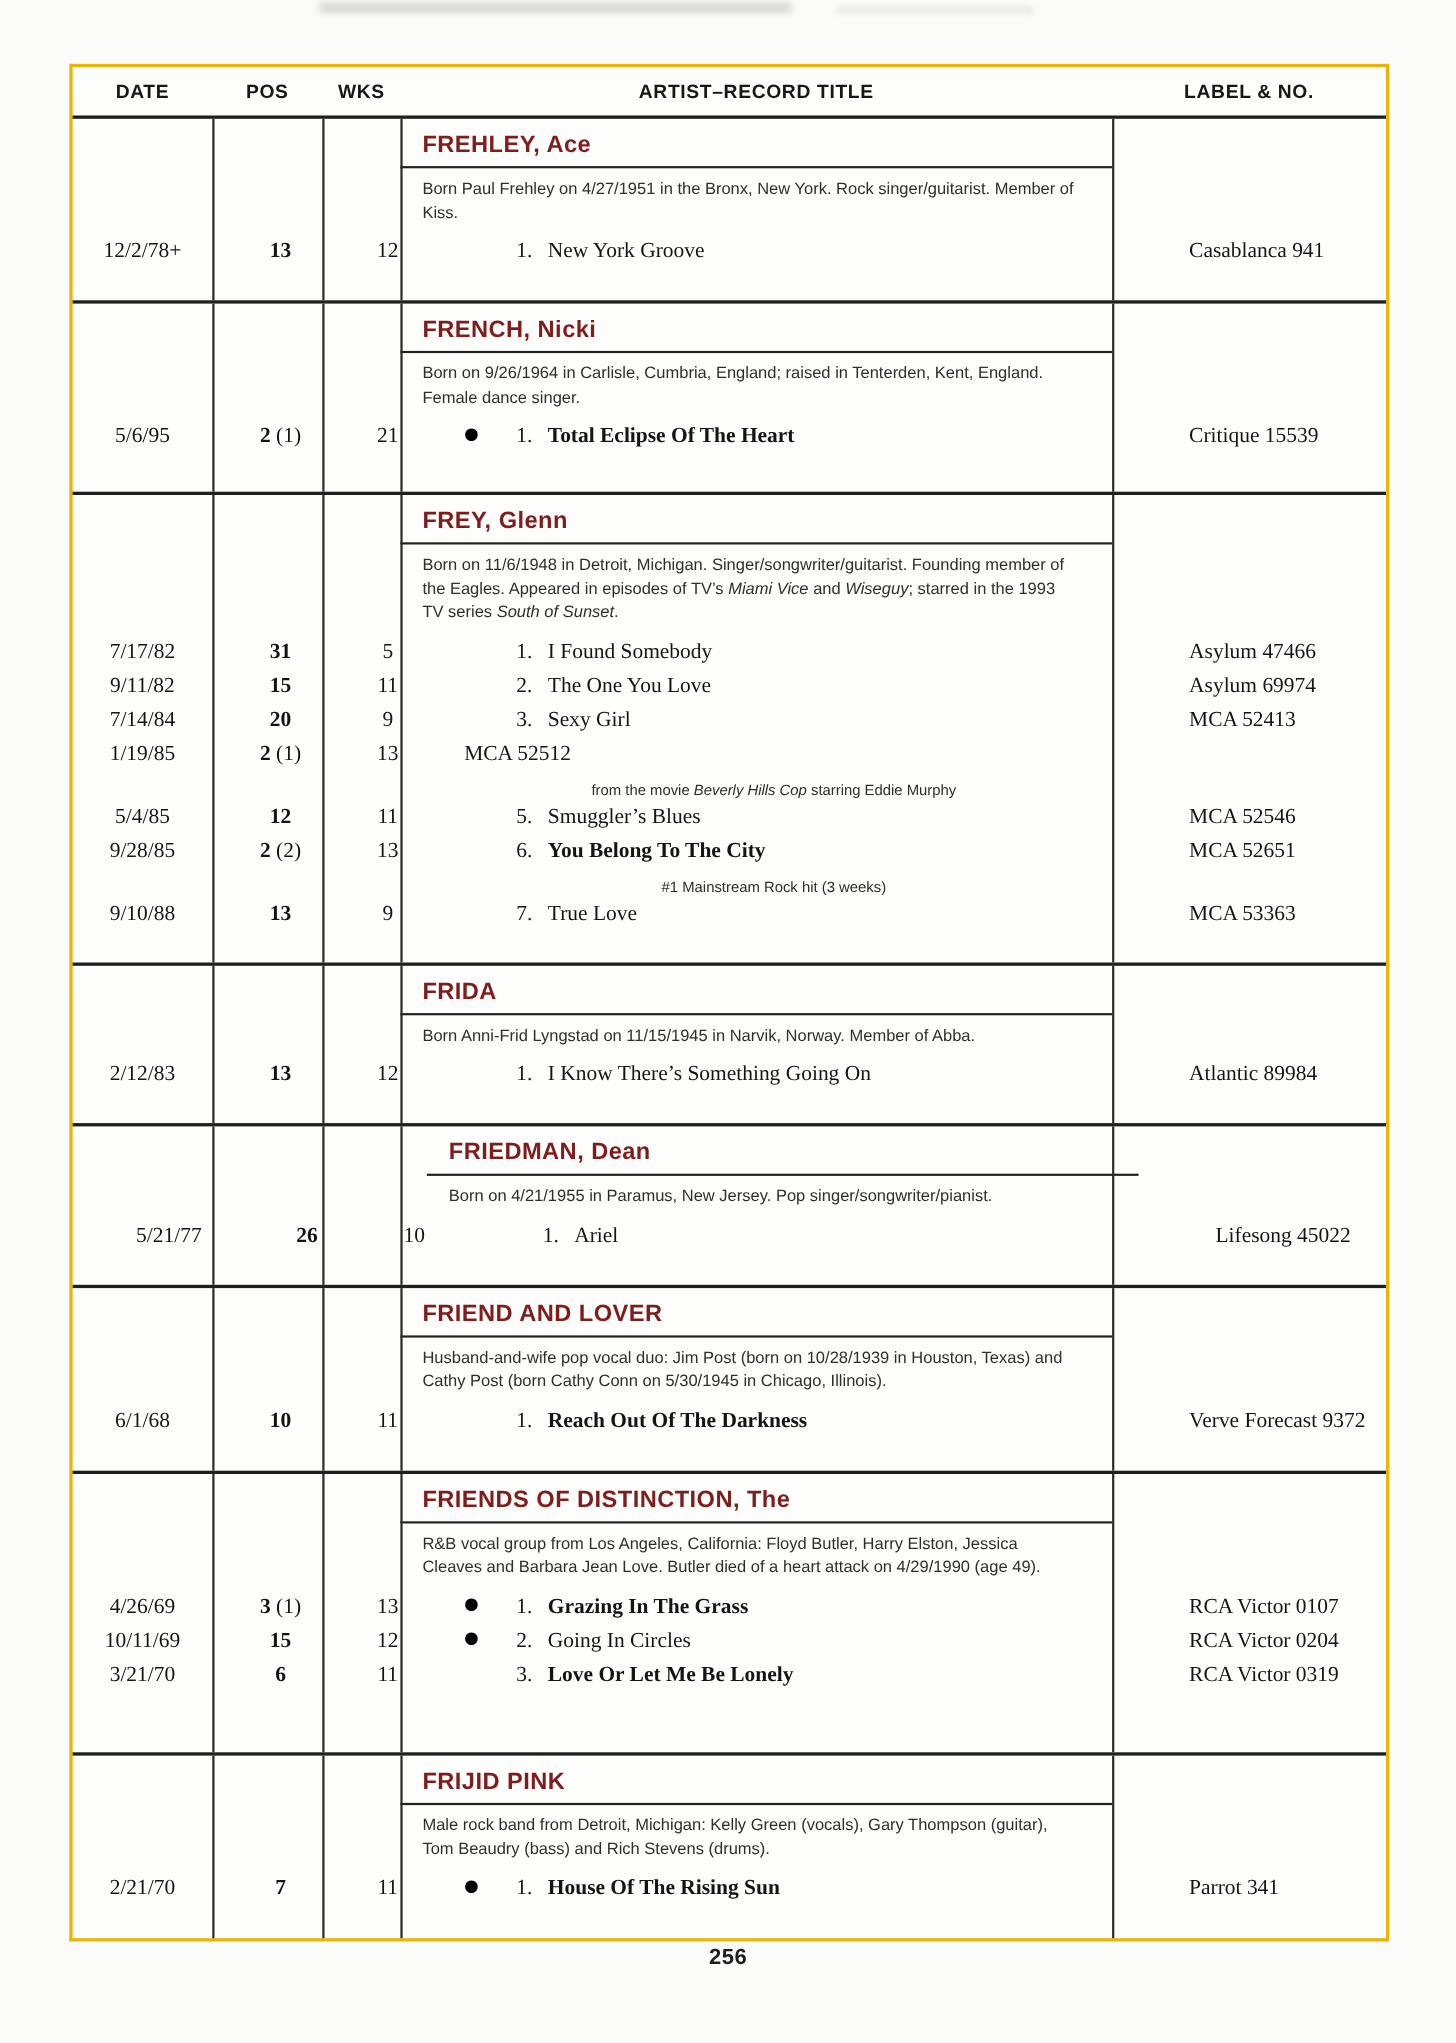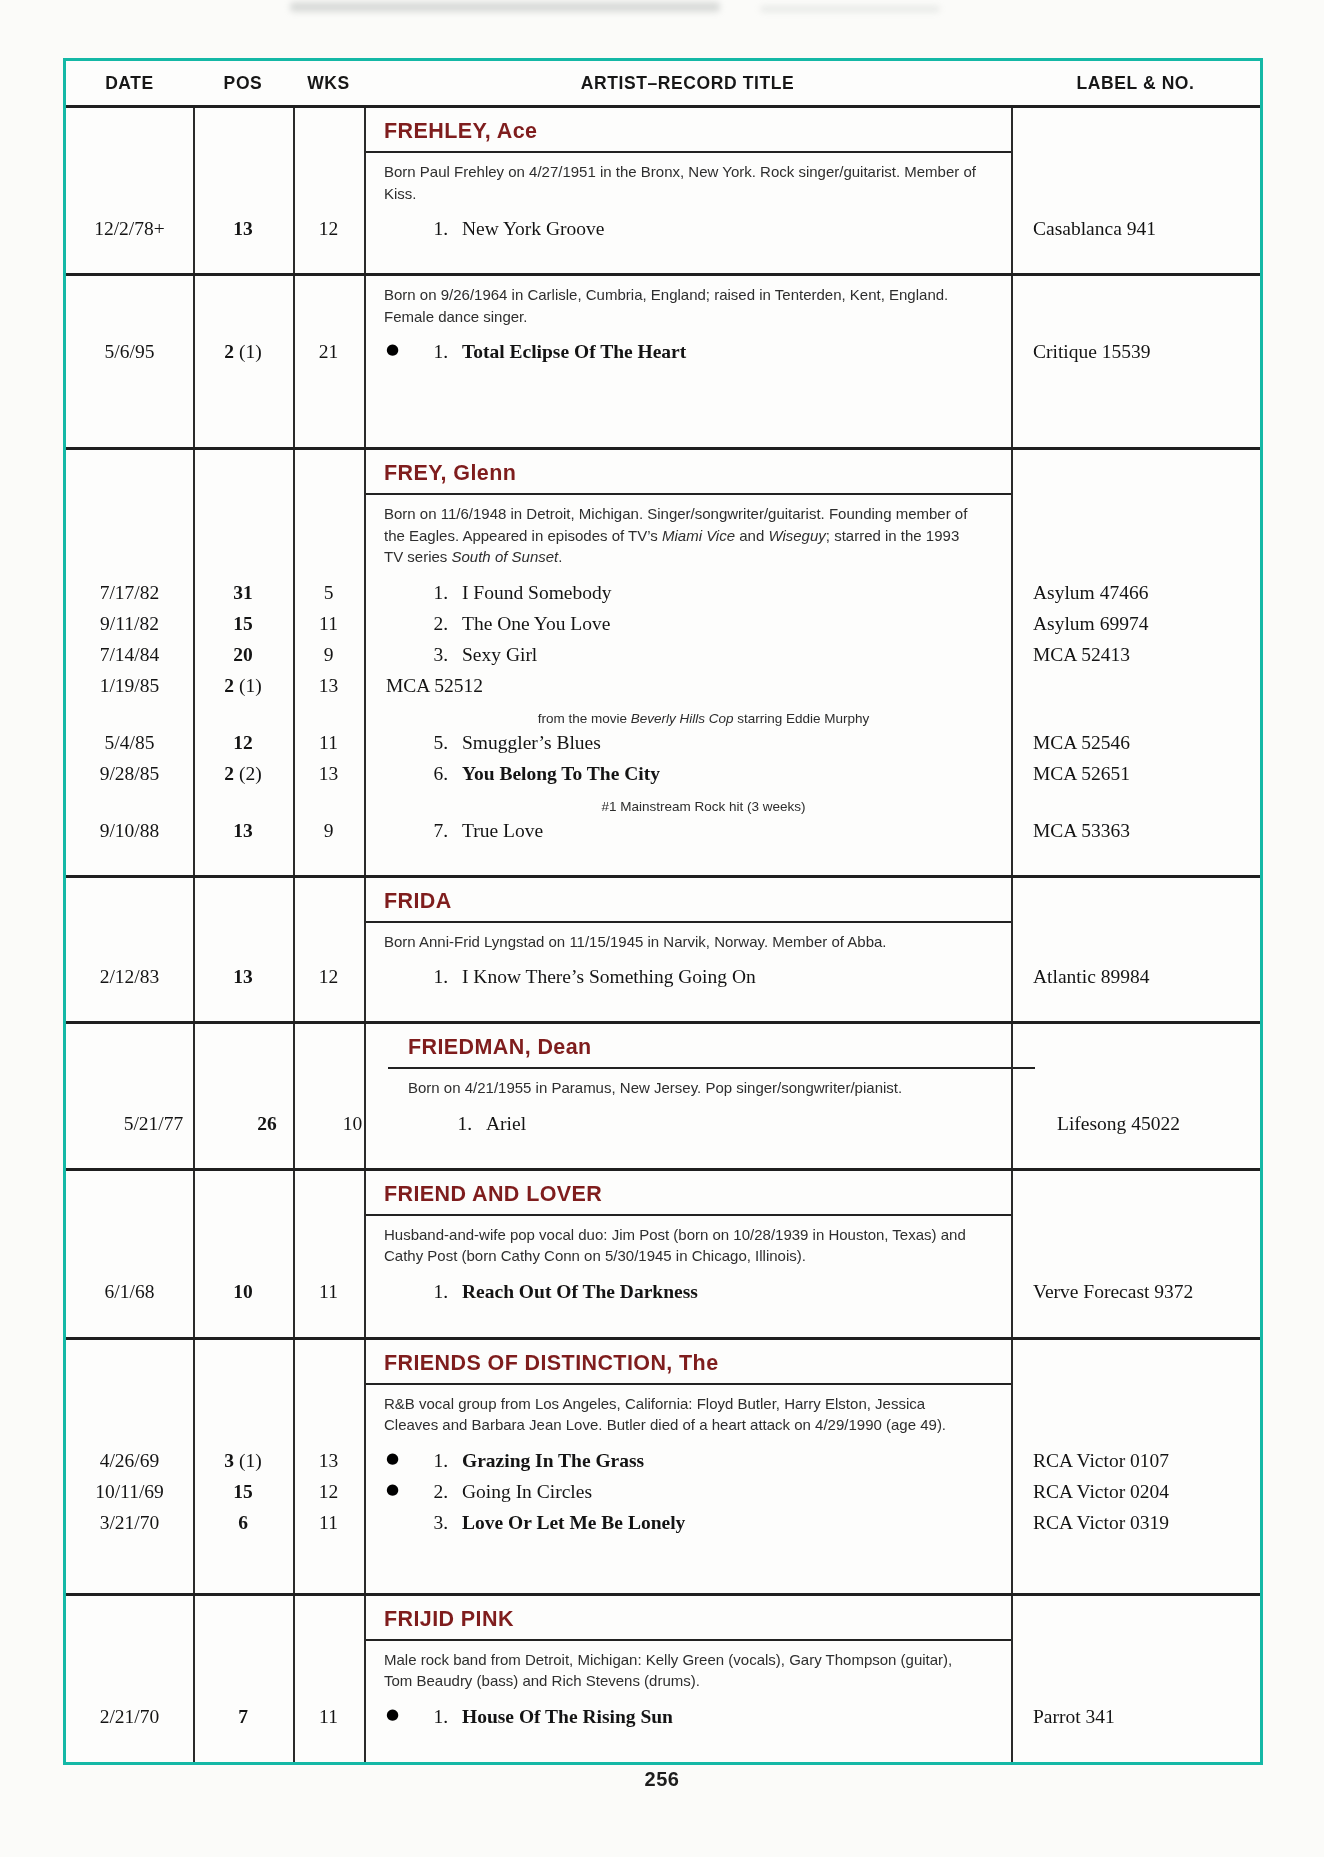--- a/index.html
+++ b/index.html
@@ -16,21 +16,21 @@
     position:absolute;top:2px;left:290px;width:430px;height:10px;
     background:#9aa09e;opacity:.35;filter:blur(3px);border-radius:4px;
   }
   .scan-smudge2{
     position:absolute;top:6px;left:760px;width:180px;height:6px;
     background:#b9bfbc;opacity:.3;filter:blur(3px);border-radius:4px;
   }
   #sheet{
     position:absolute;left:63px;top:58px;
     width:1200px;min-height:1690px;
-    border:3px solid #14b8a6;
+    border:3px solid #eab308;
     box-sizing:border-box;
     background:rgba(255,255,255,.55);
   }
   
   .thead{
     display:grid;
     grid-template-columns:127px 100px 71px 647px 249px;
     height:44px;align-items:center;
     border-bottom:3px solid #1f1f1f;
   }
@@ -67,21 +67,21 @@
     font-size:15px;line-height:21.5px;color:#2e2e2e;
   }
   .bio .it,.note .it{font-style:italic;}
   .entries{margin-top:12px;padding-bottom:24px;}
   .entry{
     display:grid;
     grid-template-columns:127px 100px 71px 647px 249px;
     align-items:baseline;
     min-height:31px;
     font-family:"Liberation Serif", serif;
-    font-size:19.5px;color:#141414;
+    font-size:19.5px;color:#141414;gap:12px;
   }
   .entry .c{display:block;}
   .entry .date{text-align:center;}
   .entry .pos{text-align:center;}
   .entry .pos b{font-weight:bold;}
   .entry .pos .pex{margin-left:5px;font-weight:normal;}
   .entry .wks{text-align:center;}
   .entry .art{position:relative;}
   .bullet{
     position:absolute;left:22px;top:1px;
@@ -136,20 +136,21 @@
           <span class="c art"><span class="num">1.</span><span class="title">New York Groove</span></span>
           <span class="c label">Casablanca 941</span>
         </div>
       </div>
     </section>
     <section class="section s1">
       <div class="vline v0"></div>
       <div class="vline v1"></div>
       <div class="vline v2"></div>
       <div class="vline v3"></div>
+      <div class="artist-box"><span class="artist-name">FRENCH, Nicki</span></div>
       <p class="bio"><span>Born on 9/26/1964 in Carlisle, Cumbria, England; raised in Tenterden, Kent, England. Female dance singer.</span></p>
       <div class="entries">
         <div class="entry">
           <span class="c date">5/6/95</span>
           <span class="c pos"><b>2</b><span class="pex">(1)</span></span>
           <span class="c wks">21</span>
           <span class="c art"><span class="bullet">●</span><span class="num">1.</span><span class="title bd">Total Eclipse Of The Heart</span></span>
           <span class="c label">Critique 15539</span>
         </div>
       </div>

